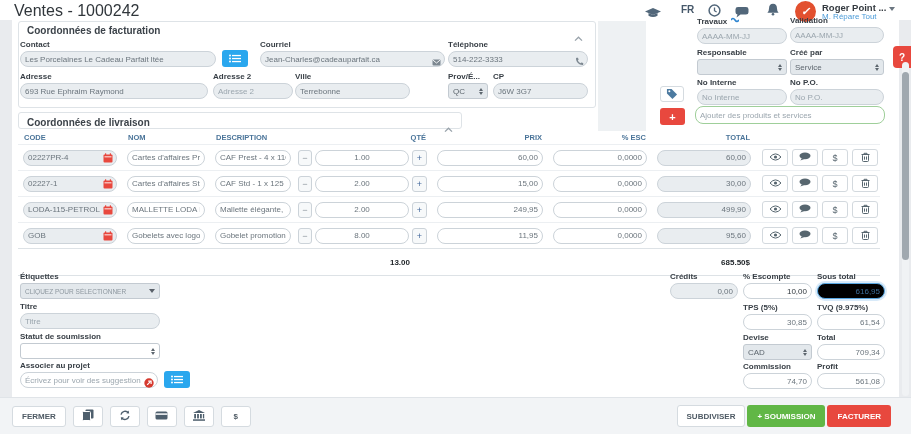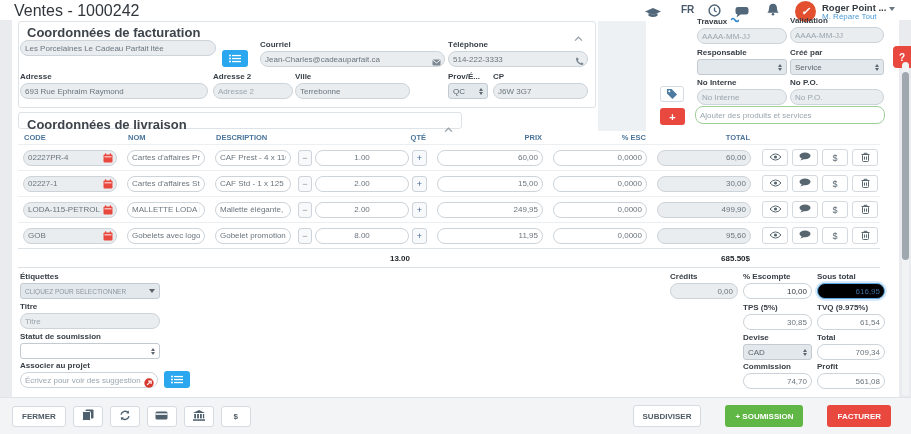--- a/index.html
+++ b/index.html
@@ -13,21 +13,21 @@
   .tico { position:absolute; color:#52677a; }
   .lang { position:absolute; font-size:10px; font-weight:bold; color:#46586a; }
   .avatar { position:absolute; width:21px; height:21px; border-radius:50%; background:#e2502f;
             color:#fff; font-size:11px; font-weight:bold; font-style:italic;
             display:flex; align-items:center; justify-content:center; }
   .uname { position:absolute; font-size:9.5px; font-weight:bold; color:#343a40; white-space:nowrap; }
   .usub  { position:absolute; font-size:8px; color:#4b9bd8; white-space:nowrap; }
   .caret-dn { display:inline-block; width:0; height:0; border-left:3px solid transparent;
               border-right:3px solid transparent; border-top:4px solid #6b7680; margin-left:3px; }
   .panel { position:absolute; border:1px solid #dee3e7; border-radius:3px; background:#fff; }
-  .sect-title { position:absolute; left:8px; top:3px; font-size:13px; font-weight:bold; color:#3c434a; }
+  .sect-title { position:absolute; left:8px; top:3px; font-size:10px; font-weight:bold; color:#3c434a; }
   .chev { position:absolute; right:12px; top:6px; }
   .fld { position:absolute; }
   .lbl { display:block; font-size:8px; font-weight:bold; color:#373e45; margin-bottom:2px; white-space:nowrap; }
   .inp { display:block; width:100%; height:16px; border:1px solid #ccd3d9; border-radius:8px;
          background:#e9edf0; font-family:inherit; font-size:8px; color:#6b757d; padding:0 4px; }
   .inp.white { background:#fff; }
   .inp.green { background:#fff; border-color:#9fcf9a; }
   .inp.focused { background:#000000; border:1px solid #58a6e0; box-shadow:0 0 0 2px rgba(100,170,230,.25);
                  color:#3c6d99; }
   input::placeholder { color:#9ba6ae; opacity:1; }
@@ -58,21 +58,21 @@
   .qtywrap { display:flex; align-items:center; gap:3px; padding:0 5px 0 2px; }
   .stepbtn { width:14px; height:16px; border:1px solid #ccd3d9; background:#f7f9fa; border-radius:3px;
              font-size:9px; color:#8a949c; display:flex; align-items:center; justify-content:center;
              cursor:pointer; font-family:inherit; flex:0 0 auto; }
   .stepbtn.plus { color:#44699c; width:15px; }
   .qty-input { text-align:center; }
   .actwrap { display:flex; gap:4px; padding-left:6px; }
   .actbtn { width:26px; height:17px; border:1px solid #d3d9de; background:#fff; border-radius:3px;
             display:flex; align-items:center; justify-content:center; color:#57666f; cursor:pointer;
             font-size:9px; font-family:inherit; }
-  .totrow { height:20px; border-top:1px solid #dde2e6; border-bottom:1px solid #dde2e6;
+  .totrow { height:28px; border-top:1px solid #dde2e6; border-bottom:1px solid #dde2e6;
             font-weight:bold; font-size:8px; color:#23282c; }
   .footer { position:absolute; left:0; bottom:0; width:911px; height:37px; background:#f2f4f6;
             border-top:1px solid #e0e4e8; display:flex; align-items:center; padding:0 20px 0 12px; }
   .fgroup { display:flex; gap:7px; align-items:center; }
   .fbtn { height:21px; border:1px solid #d5dbe0; background:#fff; border-radius:3px; font-size:8px;
           font-weight:bold; color:#4e5a64; display:flex; align-items:center; justify-content:center;
           padding:0 9px; cursor:pointer; font-family:inherit; }
   .fbtn.iconic { width:30px; padding:0; }
   .spacer { flex:1; }
   .btn-green { height:22px; border:none; border-radius:3px; background:#61b746; color:#fff;
@@ -133,20 +133,21 @@
   <div class="panel" style="left:18px;top:21px;width:578px;height:87px">
     <div class="sect-title">Coordonnées de facturation</div>
     <span class="chev">
       <svg width="9" height="6" viewBox="0 0 9 6">
           <path d="M1,4.6 L4.5,1.2 L8,4.6" fill="none" stroke="#98a2aa" stroke-width="1.3"></path>
         </svg>
     </span>
   </div>
 
   <div class="fld" style="left:20px;top:40px;width:196px">
+    <span class="lbl">Contact</span>
     <input class="inp" value="Les Porcelaines Le Cadeau Parfait ltée" style="">
   </div>
   <button class="btn-blue" style="left:222px;top:50px;width:26px;height:17px">
     <span><svg width="12" height="9" viewBox="0 0 12 9">
           <circle cx="1" cy="1.5" r="1" fill="#fff"></circle>
           <rect x="3" y="0.9" width="9" height="1.3" fill="#fff"></rect>
           <circle cx="1" cy="4.5" r="1" fill="#fff"></circle>
           <rect x="3" y="3.9" width="9" height="1.3" fill="#fff"></rect>
           <circle cx="1" cy="7.5" r="1" fill="#fff"></circle>
           <rect x="3" y="6.9" width="9" height="1.3" fill="#fff"></rect>
@@ -607,19 +608,19 @@
               <rect x="1.2" y="4" width="1.8" height="4.4" fill="#4e5f6d"></rect>
               <rect x="4.1" y="4" width="1.8" height="4.4" fill="#4e5f6d"></rect>
               <rect x="7" y="4" width="1.8" height="4.4" fill="#4e5f6d"></rect>
               <rect x="9.9" y="4" width="1.3" height="4.4" fill="#4e5f6d"></rect>
               <rect x="0" y="9.3" width="12" height="1.5" fill="#4e5f6d"></rect>
             </svg></span>
         </button>
       <button class="fbtn iconic">$</button>
     </div>
     <div class="spacer"></div>
-    <div class="fgroup" style="gap:24px">
+    <div class="fgroup" style="gap:2px">
       <button class="fbtn" style="height:22px">SUBDIVISER</button>
       <button class="btn-green">+ SOUMISSION</button>
       <button class="btn-red">FACTURER</button>
     </div>
   </div>
 </div>
 
 </body></html>

